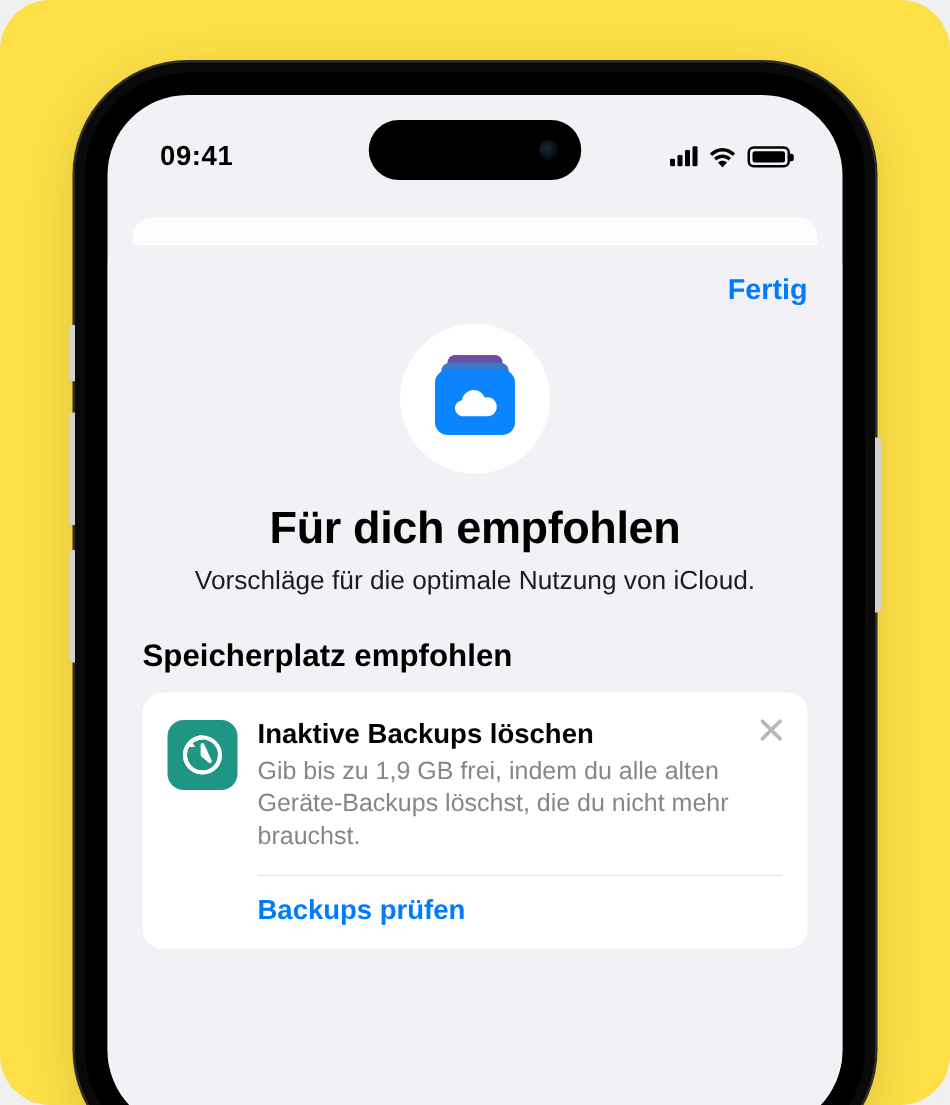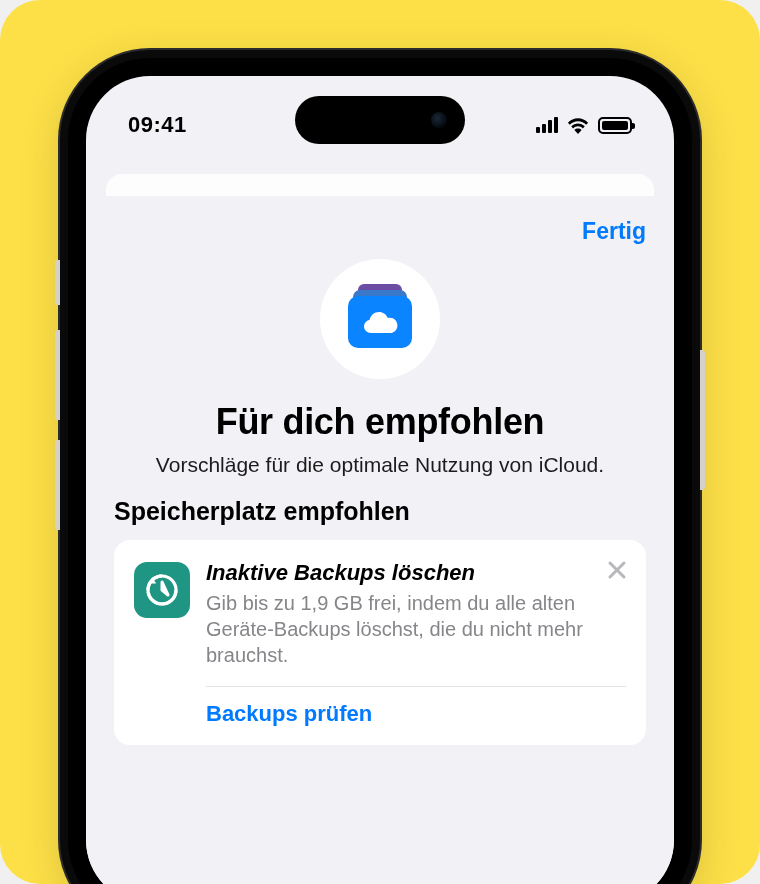--- a/index.html
+++ b/index.html
@@ -241,21 +241,21 @@
       font-weight: 700;
       color: #000;
       letter-spacing: -0.3px;
       margin-bottom: 8px;
     }
     .page-subtitle {
       text-align: center;
       font-size: 21px;
       color: #1c1c1e;
       line-height: 1.35;
-      margin-bottom: 18px;
+      margin-bottom: 32px;
       padding: 0 6px;
     }
     .section-header {
       font-size: 25px;
       font-weight: 700;
       color: #000;
       margin-bottom: 14px;
     }
 
     .card {
@@ -281,21 +281,20 @@
       align-items: center;
       justify-content: center;
       margin-top: 2px;
     }
     .card-body { flex: 1; padding-right: 20px; }
     .card-title {
       font-size: 22px;
       font-weight: 600;
       color: #000;
       margin-bottom: 4px;
-      font-style: italic;
     }
     .card-desc {
       font-size: 20px;
       line-height: 1.3;
       color: #86868a;
     }
     .close-x {
       position: absolute;
       top: 18px;
       right: 16px;

